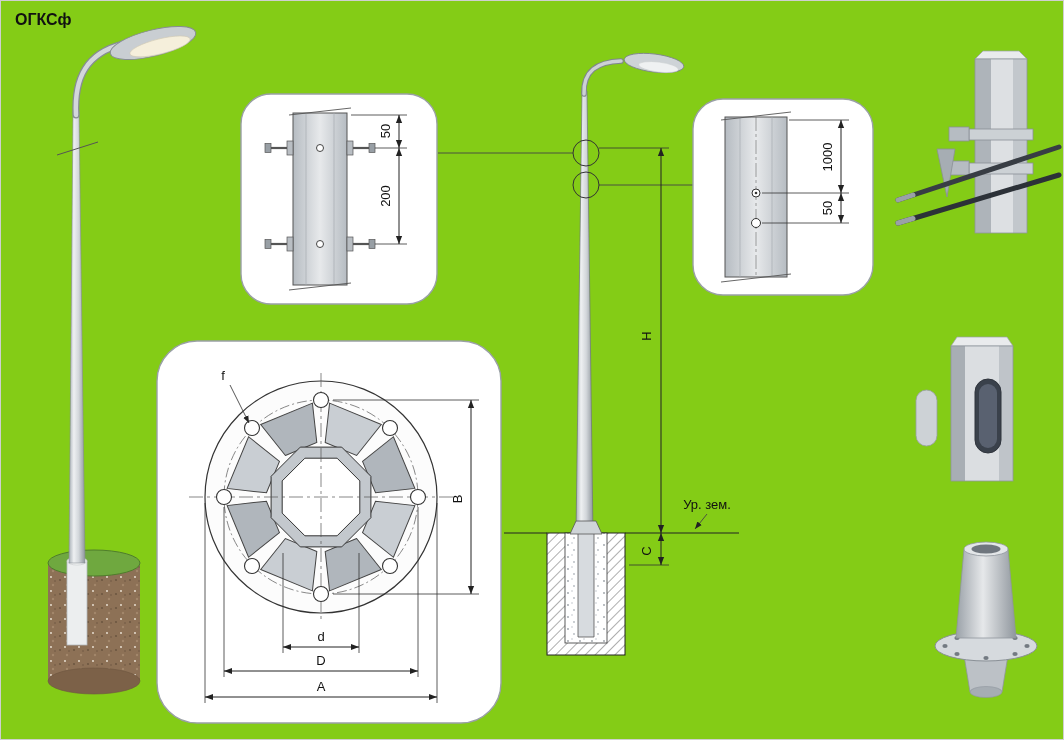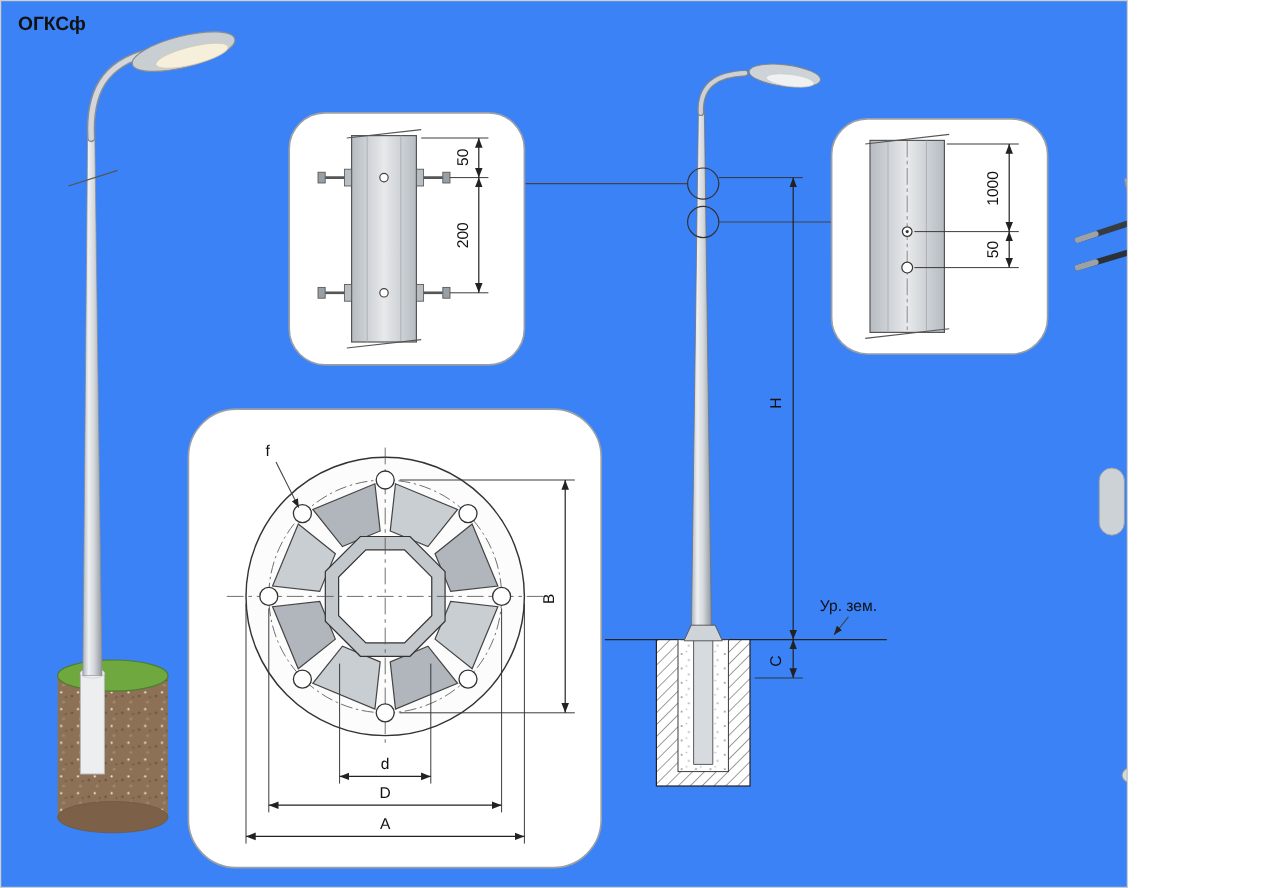--- a/index.html
+++ b/index.html
@@ -1,17 +1,17 @@
 <!DOCTYPE html>
 <html><head>
 <meta charset="utf-8">
 <style>
   html,body{margin:0;padding:0;background:#fff;}
   .canvas{
-    position:relative;width:940px;height:740px;background:#3b82f6;
+    position:relative;width:1064px;height:740px;background:#84cc16;
     border:1px solid #cfcfcf;box-sizing:border-box;overflow:hidden;
     font-family:"Liberation Sans",sans-serif;
   }
   svg{position:absolute;left:0;top:0;}
   svg text{font-family:"Liberation Sans",sans-serif;fill:#111;}
   .title{font-size:16px;font-weight:bold;}
   .dimtxt{font-size:13px;}
   .dim{stroke:#222;stroke-width:1;fill:none;}
   .ext{stroke:#333;stroke-width:0.8;fill:none;}
   .leader{stroke:#444;stroke-width:0.9;fill:none;}

